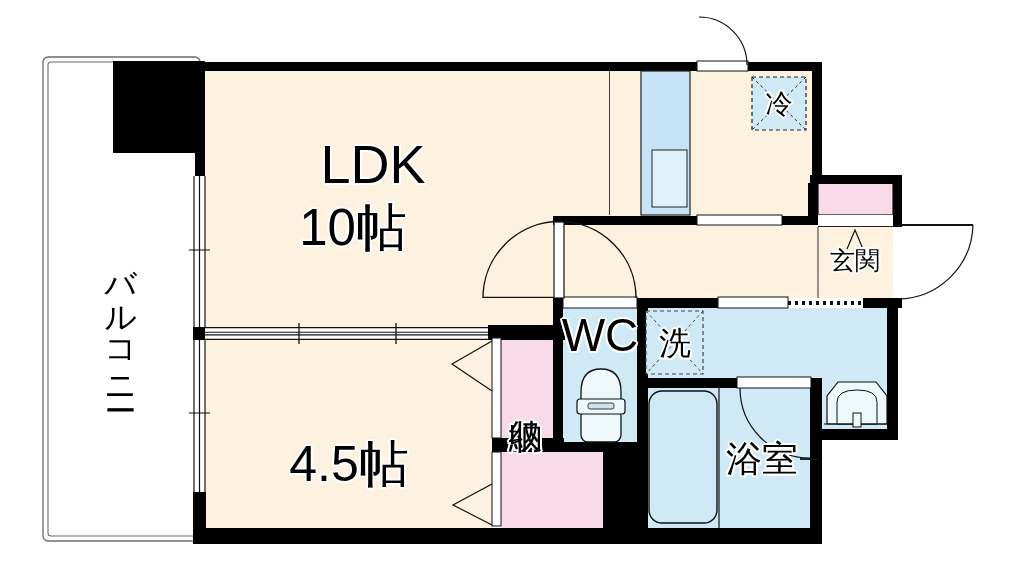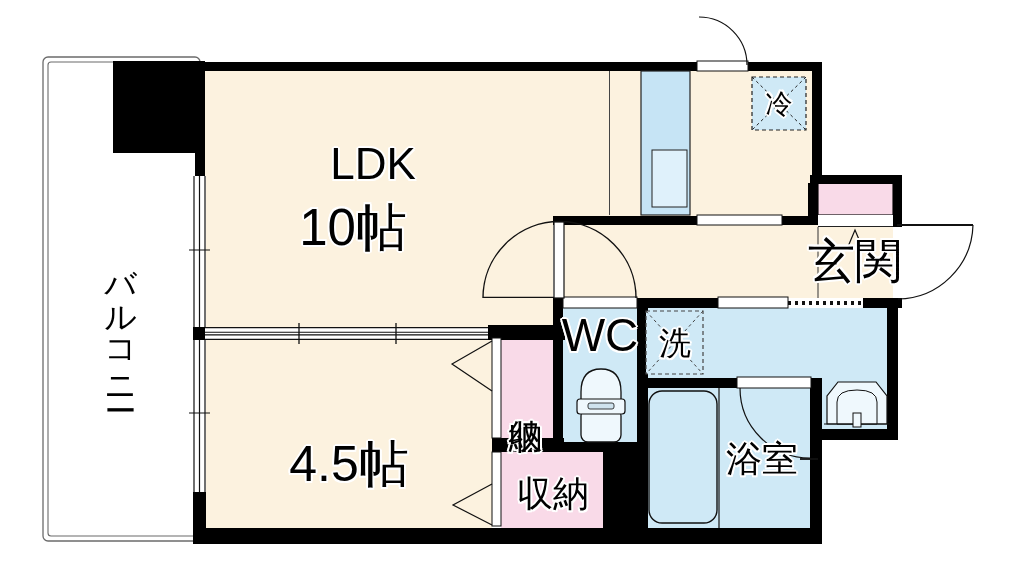--- a/index.html
+++ b/index.html
@@ -149,24 +149,23 @@
       <path d="M492 484 L453 505 L492 525" fill="none" stroke="#111" stroke-width="1.2"></path>
     </g>
 
     <g>
       <path d="M818 227 V298" stroke="#333" stroke-width="1"></path>
       <path d="M788 303 H863" stroke="#111" stroke-width="4" stroke-dasharray="3 4"></path>
       <path d="M847 249 L855 230 L863 249" fill="none" stroke="#111" stroke-width="1.2"></path>
     </g>
   </svg>
 
-  <div class="lbl" style="left:373px;top:164px;font-size:44px;">LDK</div>
+  <div class="lbl" style="left:373px;top:164px;font-size:54px;">LDK</div>
   <div class="lbl" style="left:353px;top:227px;font-size:51px;">10帖</div>
   <div class="lbl" style="left:349px;top:464px;font-size:50px;">4.5帖</div>
   <div class="lbl vlbl" style="left:121px;top:321px;font-size:32px;">バルコニー</div>
   <div class="lbl" style="left:600px;top:335px;font-size:46px;">WC</div>
   <div class="lbl" style="left:675px;top:343px;font-size:32px;">洗</div>
   <div class="lbl" style="left:762px;top:459px;font-size:36px;">浴室</div>
-  <div class="lbl" style="left:855px;top:260px;font-size:47px;">玄関</div>
+  <div class="lbl" style="left:855px;top:260px;font-size:25px;">玄関</div>
   <div class="lbl" style="left:779px;top:104px;font-size:27px;">冷</div>
   <div class="lbl vlbl" style="left:526px;top:393px;font-size:34px;">収納</div>
-  <div class="lbl" style="left:553px;top:494px;font-size:36px;">収納</div>
 </div>
 
 </body></html>

